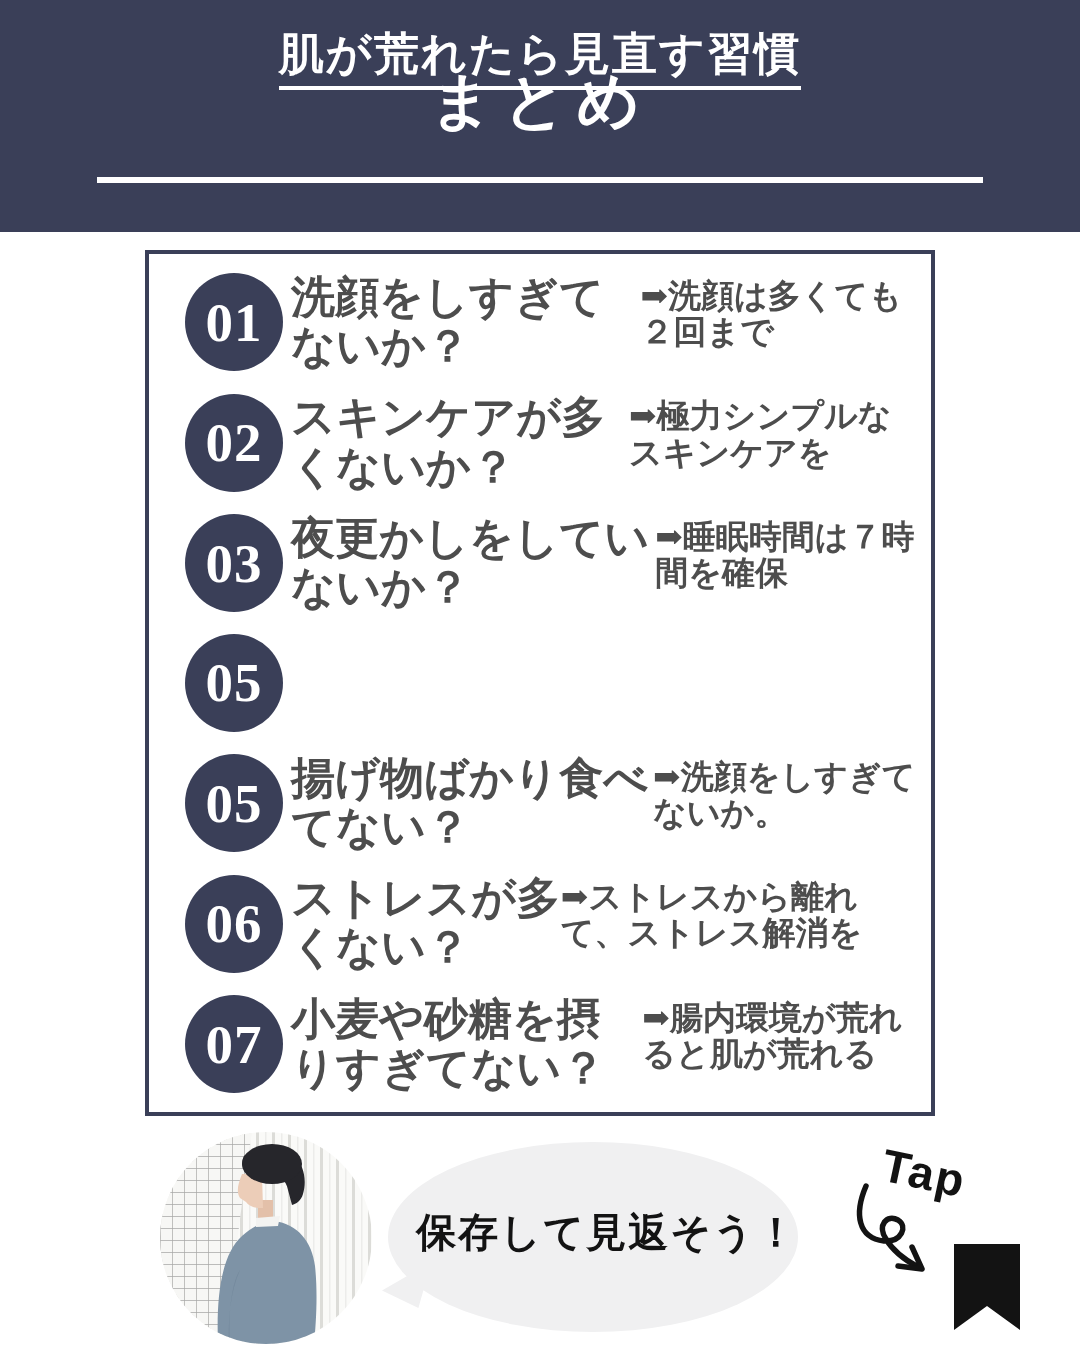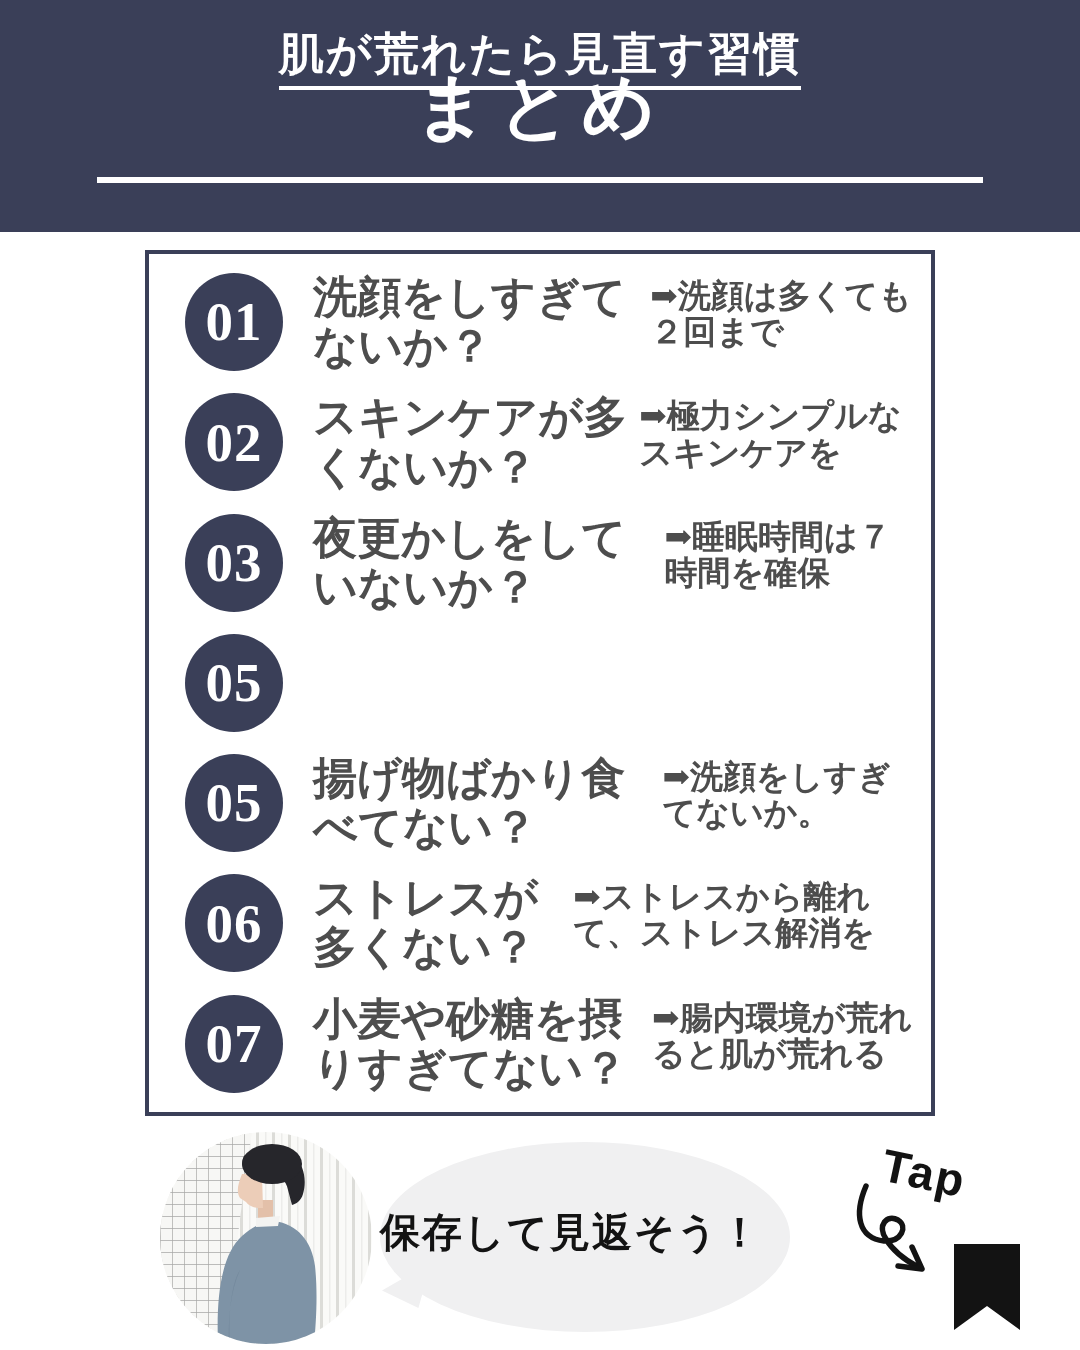--- a/index.html
+++ b/index.html
@@ -12,48 +12,48 @@
     position:absolute;left:0;top:0;width:1080px;height:232px;
     background:var(--navy);color:#fff;text-align:center;
   }
   .header-subtitle{position:absolute;top:24px;left:0;right:0;}
   .header-subtitle span{
     display:inline-block;font-size:45px;font-weight:bold;letter-spacing:2px;
     border-bottom:4px solid #fff;padding-bottom:2px;
   }
   .page-title{
     position:absolute;top:66px;left:0;right:0;
-    font-size:72px;font-weight:bold;letter-spacing:10px;line-height:1.15;
+    font-size:62px;font-weight:bold;letter-spacing:10px;line-height:1.15;
   }
   .header-divider{
     position:absolute;top:177px;left:97px;width:886px;height:6px;background:#fff;
   }
   
   .checklist{
     position:absolute;left:145px;top:250px;width:790px;height:866px;
     box-sizing:border-box;border:4px solid var(--navy);background:#fff;
     display:flex;flex-direction:column;justify-content:space-around;
     padding:8px 10px 8px 36px;
   }
-  .item{display:flex;align-items:flex-start;gap:30px;}
+  .item{display:flex;align-items:flex-end;gap:8px;}
   .badge{
     flex:0 0 auto;width:98px;height:98px;border-radius:50%;
     background:var(--navy);color:#fff;
     display:flex;align-items:center;justify-content:center;
     font-size:55px;font-weight:bold;letter-spacing:1px;
   }
   .item-text{display:flex;flex-direction:row;}
   .item-title{font-size:44px;font-weight:bold;color:var(--ink);line-height:1.12;}
   .item-tip{font-size:33px;font-weight:bold;color:var(--ink);margin-top:5px;line-height:1.1;}
   
   .avatar{position:absolute;left:160px;top:1132px;width:212px;height:212px;}
   .bubble{
-    position:absolute;left:380px;top:1142px;width:410px;height:190px;
+    position:absolute;left:388px;top:1142px;width:410px;height:190px;
     background:var(--bubble);border-radius:50%;
-    display:flex;align-items:center;justify-content:flex-start;
+    display:flex;align-items:center;justify-content:flex-end;
   }
   .bubble-text{
     font-family:"Liberation Sans","DejaVu Sans",sans-serif;
     font-weight:bold;font-size:40px;letter-spacing:2px;color:var(--black);
     padding-bottom:10px;
   }
   .bubble-tail{
     position:absolute;left:382px;top:1262px;width:52px;height:46px;
     background:var(--bubble);
     -webkit-clip-path:polygon(0% 62%,95% 0%,70% 100%);

